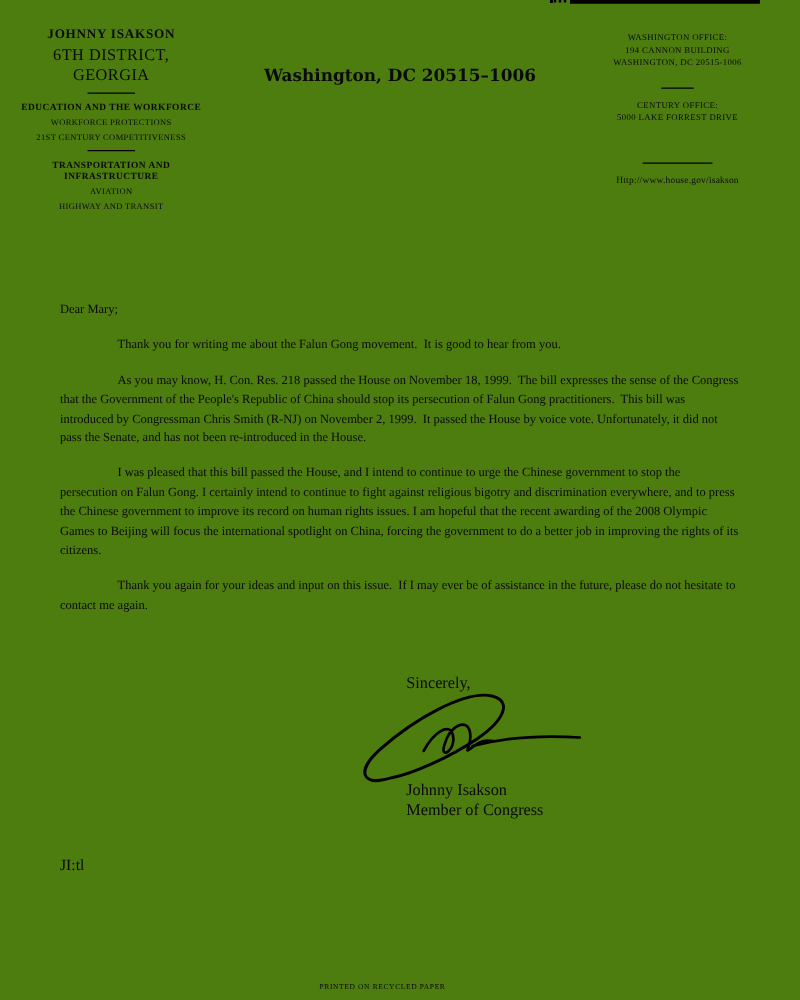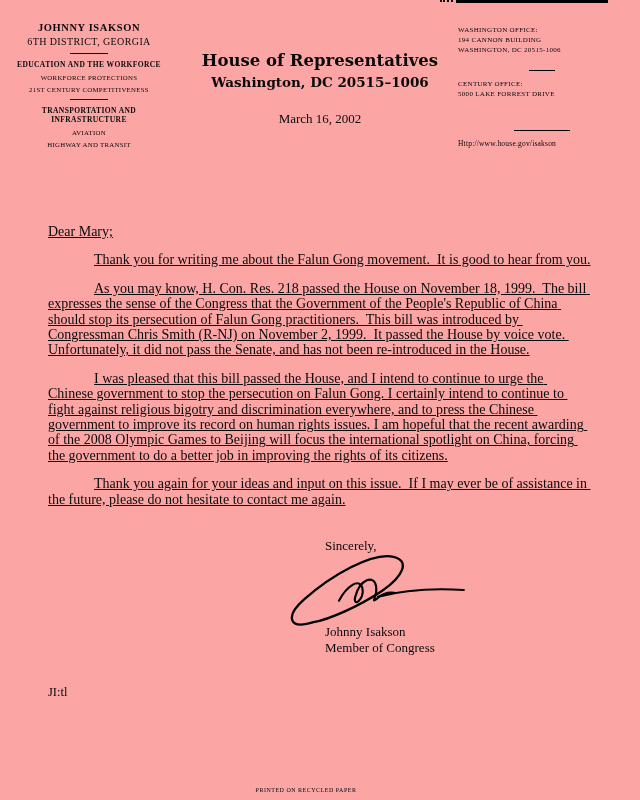--- a/index.html
+++ b/index.html
@@ -1,54 +1,54 @@
 <!DOCTYPE html>
 <html><head>
 <meta charset="utf-8">
 <style>
   html,body{margin:0;padding:0;background:#e8e8e8;}
   .page{
     position:relative;
     width:640px;height:800px;
     margin:0 auto;
-    background:#fca5a5;
+    background:#4d7c0f;
     color:#0a0a0a;
     font-family:"Liberation Serif", serif;
     overflow:hidden;
   }
   
   .artifact-top-bar{position:absolute;left:456px;top:0;width:152px;height:3px;background:#000;}
   .artifact-top-dots{position:absolute;left:440px;top:0;width:13px;height:0;border-top:2px dotted #000;}
 
   
   .lh-left{position:absolute;left:15px;top:22px;width:148px;text-align:center;}
   .lh-name{font-size:10.5px;font-weight:bold;letter-spacing:.6px;}
-  .lh-district{font-size:10px;letter-spacing:.4px;margin-top:3px;}
+  .lh-district{font-size:13px;letter-spacing:.4px;margin-top:3px;}
   .lh-rule{width:38px;border:0;border-top:1px solid #000;margin:6px auto 6px;}
   .lh-committee{font-size:7.5px;font-weight:bold;letter-spacing:.4px;margin:0 auto;text-align:center;}
   .lh-committee.narrow{width:104px;}
   .lh-sub{font-size:6.8px;letter-spacing:.3px;margin-top:5px;}
 
   
   .lh-center{position:absolute;left:152px;top:50px;width:336px;text-align:center;}
   .masthead-1{font-family:"DejaVu Serif", serif;font-size:22px;font-weight:bold;letter-spacing:-.5px;line-height:26px;}
   .masthead-2{font-family:"DejaVu Serif", serif;font-size:16.5px;font-weight:bold;line-height:20px;margin-top:1px;}
   .masthead-3{font-family:"DejaVu Serif", serif;font-size:13.5px;font-weight:bold;line-height:18px;margin-top:2px;}
   .letter-date{font-size:13px;margin-top:20px;}
 
   
-  .lh-right{position:absolute;left:458px;top:26px;width:168px;}
+  .lh-right{position:absolute;left:458px;top:26px;width:168px;text-align:center;}
   .lh-off-label{font-size:7px;letter-spacing:.3px;}
   .lh-off-line{font-size:7px;letter-spacing:.3px;margin-top:2px;}
   .lh-rule-r1{width:26px;border:0;border-top:1px solid #000;margin:16px auto 9px;}
   .lh-rule-r2{width:56px;border:0;border-top:1px solid #000;margin:32px auto 0;}
   .lh-site{font-size:7.5px;letter-spacing:.2px;margin-top:8px;}
 
   
-  .body-block{position:absolute;left:48px;top:224px;width:543px;font-size:14px;line-height:15.4px;text-decoration:underline;}
+  .body-block{position:absolute;left:48px;top:240px;width:543px;font-size:10px;line-height:15.4px;}
   .salutation{margin:0;}
   .para{margin:13px 0 0 0;text-indent:46px;white-space:pre-wrap;}
 
   .closing{position:absolute;left:325px;top:538px;font-size:13px;}
   .signature-svg{position:absolute;left:282px;top:549px;width:190px;height:80px;}
   .signer{position:absolute;left:325px;top:624px;font-size:13px;line-height:15.5px;}
   .initials{position:absolute;left:48px;top:685px;font-size:12.5px;}
   .footer-note{position:absolute;left:306px;top:787px;transform:translateX(-50%);font-size:6px;letter-spacing:.5px;white-space:nowrap;}
 </style>
 </head>
@@ -66,23 +66,21 @@
     <div class="lh-committee">EDUCATION AND THE WORKFORCE</div>
     <div class="lh-sub">WORKFORCE PROTECTIONS</div>
     <div class="lh-sub">21ST CENTURY COMPETITIVENESS</div>
     <hr class="lh-rule">
     <div class="lh-committee narrow">TRANSPORTATION AND INFRASTRUCTURE</div>
     <div class="lh-sub">AVIATION</div>
     <div class="lh-sub">HIGHWAY AND TRANSIT</div>
   </div>
 
   <div class="lh-center">
-    <div class="masthead-2">House of Representatives</div>
     <div class="masthead-3">Washington, DC 20515–1006</div>
-    <div class="letter-date">March 16, 2002</div>
   </div>
 
   <div class="lh-right">
     <div class="lh-off-label">WASHINGTON OFFICE:</div>
     <div class="lh-off-line">194 CANNON BUILDING</div>
     <div class="lh-off-line">WASHINGTON, DC  20515-1006</div>
     <hr class="lh-rule-r1">
     <div class="lh-off-label">CENTURY OFFICE:</div>
     <div class="lh-off-line">5000 LAKE FORREST DRIVE</div>
     <hr class="lh-rule-r2">

